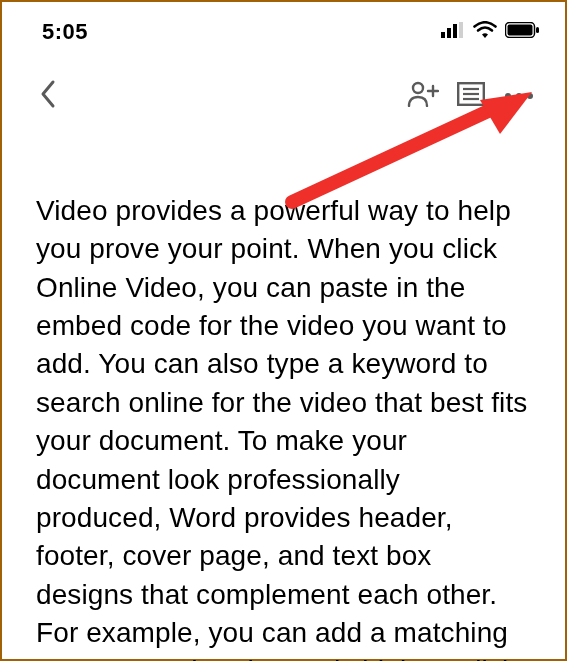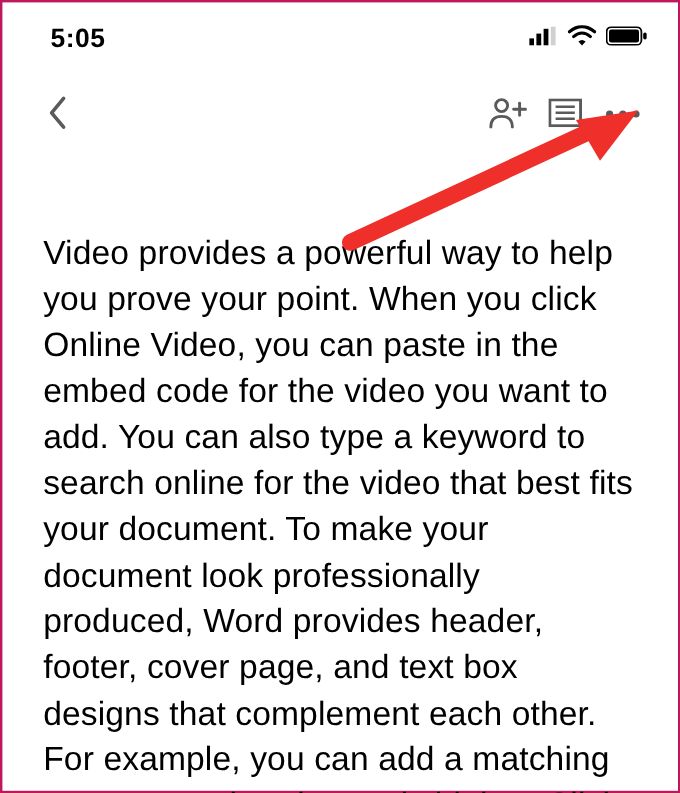--- a/index.html
+++ b/index.html
@@ -1,17 +1,17 @@
 <!DOCTYPE html>
 <html><head>
 <meta charset="utf-8">
 <style>
   * { box-sizing: border-box; margin: 0; padding: 0; }
   html, body { width: 567px; height: 661px; font-family: -apple-system, Helvetica, Arial, sans-serif; background: #fff; color: #000; overflow: hidden; }
-  .frame { width: 567px; height: 661px; border: 2px solid #be185d; position: relative; background: #fff; }
+  .frame { width: 567px; height: 661px; border: 2px solid #a16207; position: relative; background: #fff; }
   .status-bar { display: flex; justify-content: space-between; align-items: center; padding: 10px 26px 0 40px; height: 50px; }
   .status-time { font-size: 22px; font-weight: 700; letter-spacing: 0.5px; }
   .status-right { display: flex; align-items: center; gap: 8px; }
   .toolbar { display: flex; align-items: center; padding: 18px 22px 0 22px; height: 70px; }
   .toolbar-spacer { flex: 1; }
   .tb-btn { width: 48px; height: 48px; display: flex; align-items: center; justify-content: center; color: #5a5a5a; }
   .content { padding: 70px 34px 0 34px; font-size: 28px; line-height: 1.37; letter-spacing: 0.1px; }
   .arrow { position: absolute; left: 280px; top: 80px; width: 260px; height: 130px; pointer-events: none; }
 </style>
 </head>

